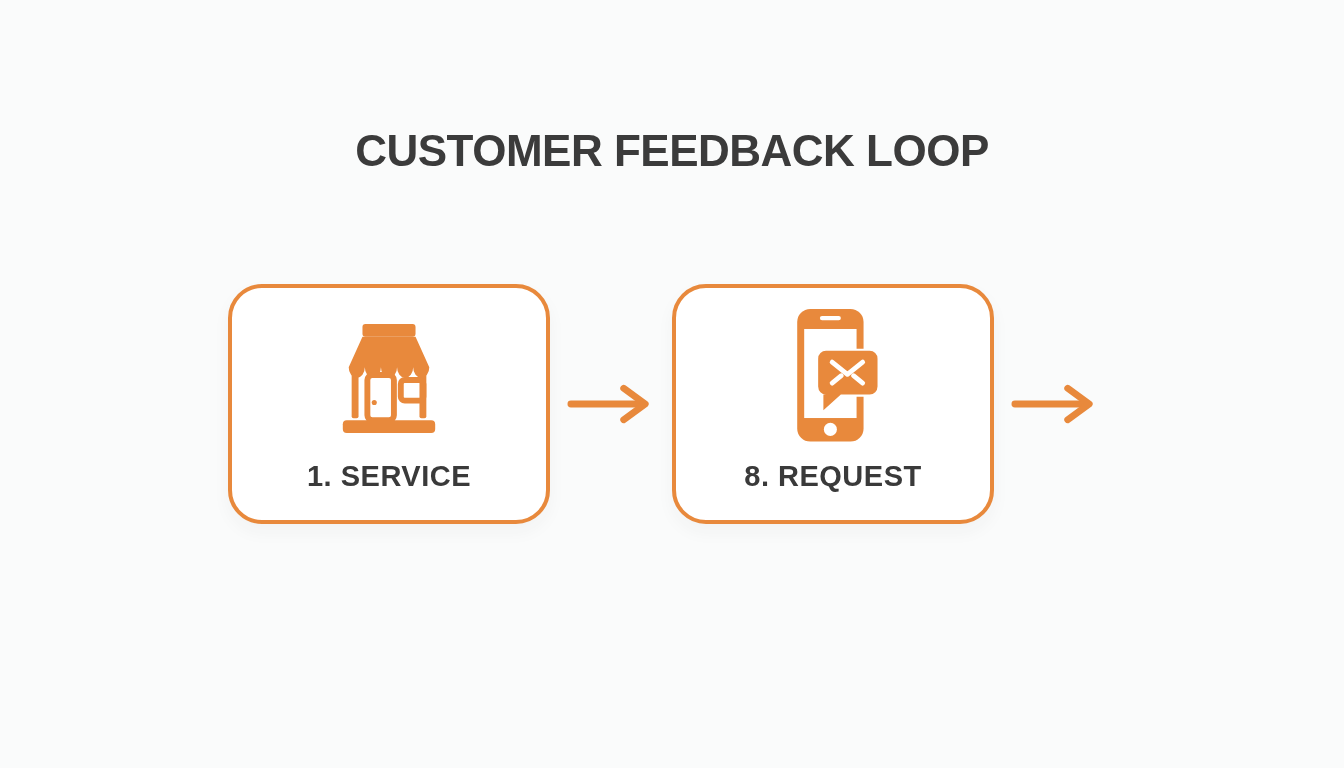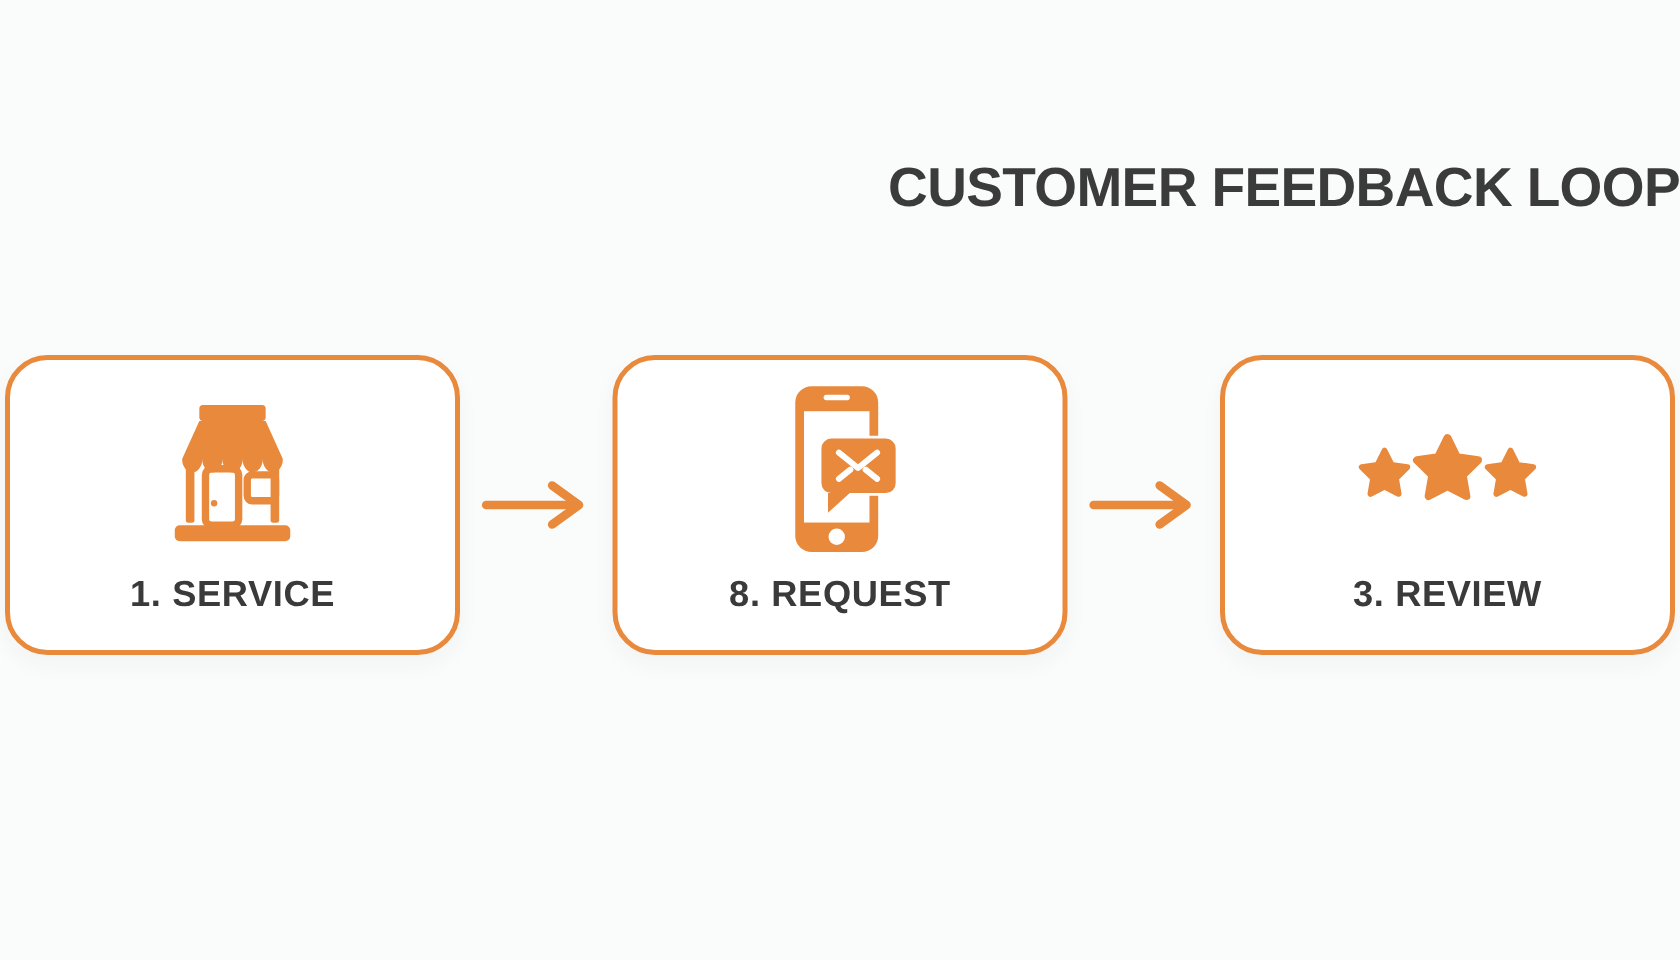--- a/index.html
+++ b/index.html
@@ -11,30 +11,30 @@
   }
   html,body{margin:0;padding:0;}
   body{
     width:1344px;height:768px;overflow:hidden;
     background:var(--page-bg);
     font-family:"Liberation Sans","DejaVu Sans",sans-serif;
   }
   .canvas{width:1344px;height:768px;position:relative;}
   .title{
     margin:0;padding-top:126px;
-    text-align:right;
+    text-align:center;
     font-size:44px;font-weight:700;letter-spacing:-0.5px;
     color:var(--heading);
   }
   .flow{
     margin-top:108px;
     display:flex;align-items:center;justify-content:center;
   }
   .step{
-    width:364px;height:240px;box-sizing:border-box;
+    width:322px;height:240px;box-sizing:border-box;
     background:var(--card-bg);
     border:4px solid var(--accent);
     border-radius:34px;
     box-shadow:0 8px 18px rgba(40,40,60,0.04);
     display:flex;flex-direction:column;align-items:center;
     padding-top:14px;
   }
   .icon-area{
     height:150px;width:100%;
     display:flex;align-items:center;justify-content:center;
@@ -105,28 +105,15 @@
       <div class="step-label">8. REQUEST</div>
     </div>
 
     <div class="arrow">
       <svg width="88" height="44" viewBox="0 0 90 44" fill="none" xmlns="http://www.w3.org/2000/svg">
         <path d="M4 22 L78 22" stroke="#E8893C" stroke-width="7" stroke-linecap="round"></path>
         <path d="M58 6 L80 22 L58 38" stroke="#E8893C" stroke-width="7" stroke-linecap="round" stroke-linejoin="round" fill="none"></path>
       </svg>
     </div>
 
-    <div class="step">
-      <div class="icon-area">
-        <svg width="152" height="66" viewBox="0 0 172 74" xmlns="http://www.w3.org/2000/svg">
-          <defs>
-            <path id="star" d="M0 -20 L5.88 -8.09 L19.02 -6.18 L9.51 3.09 L11.76 16.18 L0 10 L-11.76 16.18 L-9.51 3.09 L-19.02 -6.18 L-5.88 -8.09 Z"></path>
-          </defs>
-          <use href="#star" transform="translate(29,40) scale(1.08)" fill="#E8893C" stroke="#E8893C" stroke-width="5" stroke-linejoin="round"></use>
-          <use href="#star" transform="translate(86,36) scale(1.45)" fill="#E8893C" stroke="#E8893C" stroke-width="5" stroke-linejoin="round"></use>
-          <use href="#star" transform="translate(143,40) scale(1.08)" fill="#E8893C" stroke="#E8893C" stroke-width="5" stroke-linejoin="round"></use>
-        </svg>
-      </div>
-      <div class="step-label">3. REVIEW</div>
-    </div>
 
   </div>
 </div>
 
 </body></html>

